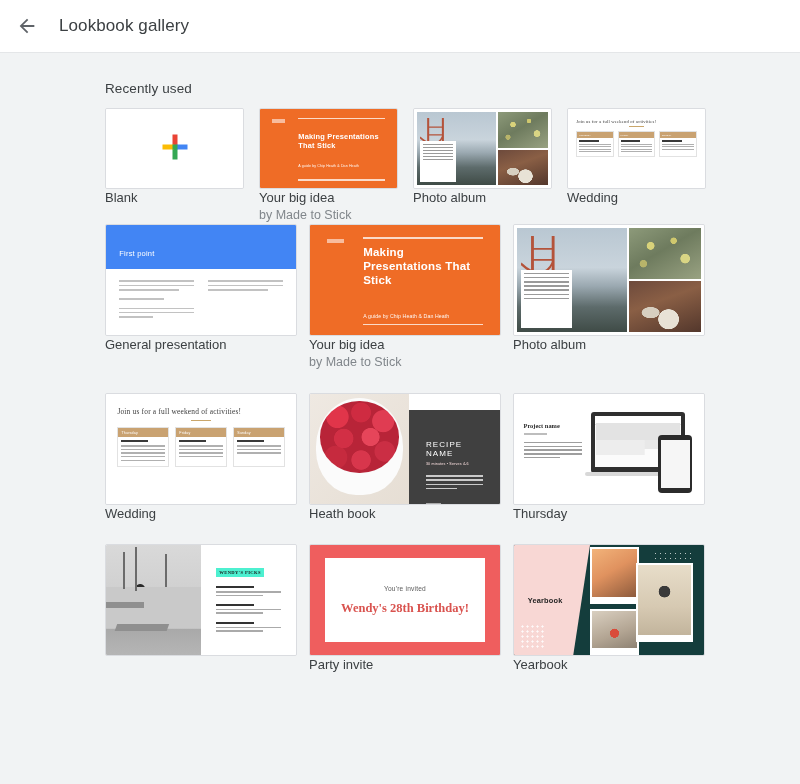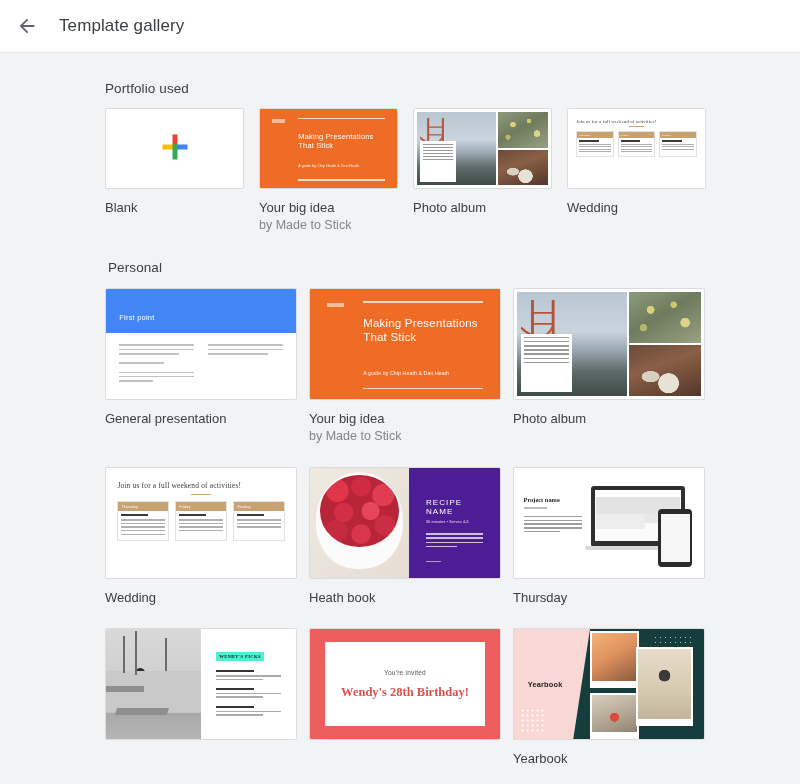--- a/index.html
+++ b/index.html
@@ -39,58 +39,58 @@
   
   .recent-row {
     display: flex; padding-left: 105px; gap: 15px;
   }
   .recent-card { width: 139px; cursor: pointer; }
   .recent-thumb {
     width: 139px; height: 81px;
     border: 1px solid #dadce0; border-radius: 2px;
     background: #fff; overflow: hidden; position: relative;
   }
-  .recent-card .cap { padding-top: 10px; }
+  .recent-card .cap { padding-top: 0; }
 
   .cap-title { font-size: 13px; color: #3c4043; line-height: 17px; }
   .cap-sub { font-size: 12.5px; color: #80868b; line-height: 17px; margin-top: 1px; }
 
   
   .grid {
     display: grid;
     grid-template-columns: repeat(3, 192px);
     column-gap: 12px;
     row-gap: 0px;
     padding-left: 105px;
   }
   .tile { cursor: pointer; margin-bottom: 22px; }
   .tile-thumb {
     width: 192px; height: 112px;
     border: 1px solid #dadce0; border-radius: 2px;
     background: #fff; overflow: hidden; position: relative;
   }
-  .tile .cap { padding-top: 10px; }
+  .tile .cap { }
 
   
 
   
   .art-blank { width: 100%; height: 100%; display:flex; align-items:center; justify-content:center; background:#fff;}
 
   
   .art-bigidea {
     width: 100%; height: 100%; background: #ef6c26;
     position: relative; padding: 11% 9% 9% 28%;
     display: flex; flex-direction: column; justify-content: center;
   }
   .bi-rule { position:absolute; left:28%; right:9%; height:1.5px; background:rgba(255,255,255,.75); }
   .bi-rule.top { top: 11%; }
   .bi-rule.bot { bottom: 9%; }
   .bi-dot { position:absolute; left:9%; top:13%; width:9%; height:3.5px; background:rgba(255,255,255,.55); }
   .bi-head {
-    color:#fff; font-weight:normal; line-height:1.22;
+    color:#fff; font-weight:bold; line-height:1.22;
     font-size: 11.5px; letter-spacing:.2px;
   }
   .bi-sub { color:#fff; font-size:5.2px; margin-top:22%; letter-spacing:.1px; opacity:.95;}
   .recent-thumb .bi-head { font-size: 7.4px; }
   .recent-thumb .bi-sub { font-size: 3.6px; margin-top:16%; }
 
   
   .art-photo { width:100%; height:100%; display:flex; background:#fff; padding:3px; gap:2px;}
   .pa-left { flex: 0 0 60%; position: relative; overflow:hidden;
     background: linear-gradient(#b9c7d2 0%, #c9d4dc 38%, #9aa8b0 56%, #5d6b6b 76%, #3f4b46 100%); }
@@ -157,21 +157,21 @@
       radial-gradient(circle at 22% 22%, #e1354a 0 13%, transparent 14%),
       radial-gradient(circle at 52% 16%, #cf2b41 0 13%, transparent 14%),
       radial-gradient(circle at 80% 28%, #e03c52 0 13%, transparent 14%),
       radial-gradient(circle at 30% 52%, #d22f45 0 14%, transparent 15%),
       radial-gradient(circle at 64% 50%, #e6455a 0 14%, transparent 15%),
       radial-gradient(circle at 20% 78%, #c62a3e 0 13%, transparent 14%),
       radial-gradient(circle at 52% 82%, #d8364c 0 13%, transparent 14%),
       radial-gradient(circle at 82% 70%, #cb2e44 0 12%, transparent 13%),
       #b82438;
   }
-  .rb-panel { flex:1; background:#4c1d95; padding:16% 9% 9% 9%; }
+  .rb-panel { flex:1; background:#404040; padding:16% 9% 9% 9%;margin-top:16px; }
   .rb-title { color:#fff; font-size:8px; letter-spacing:1.1px; }
   .rb-meta { color:#ffe3e3; font-size:3.6px; margin-top:4px; letter-spacing:.2px;}
   .rb-lines { margin-top:9px; }
   .rb-lines span { display:block; height:1.5px; background:rgba(255,255,255,.72); margin-bottom:2.6px;}
   .rb-lines span.s { width:55%; }
   .rb-foot { margin-top:14px; height:1.3px; width:26%; background:rgba(255,255,255,.55);}
 
   
   .art-portfolio { width:100%; height:100%; background:#fff; display:flex; padding:6% 5%;}
   .pf-left { flex:0 0 34%; padding-top:10%;}
@@ -253,26 +253,26 @@
 <body>
 
 <div class="header">
   <div class="back-btn">
     <span>
       <svg width="22" height="22" viewBox="0 0 24 24">
         <path d="M20 11H7.8l5.6-5.6L12 4l-8 8 8 8 1.4-1.4L7.8 13H20z" fill="#5f6368"></path>
       </svg>
     </span>
   </div>
-  <div class="header-title">Template gallery</div>
+  <div class="header-title">Lookbook gallery</div>
 </div>
 
 <div class="page">
 
-  <div class="section-title" id="recent-title">Portfolio used</div>
+  <div class="section-title" id="recent-title">Recently used</div>
 
   <div class="recent-row">
 
     <div class="recent-card">
       <div class="recent-thumb">
         <div class="art-blank">
           <span>
             <svg width="30" height="30" viewBox="0 0 48 48">
               <rect x="20" y="4" width="8" height="18" fill="#ea4335"></rect>
               <rect x="20" y="26" width="8" height="18" fill="#34a853"></rect>
@@ -370,21 +370,20 @@
             </div>
           </div>
         </div>
       </div>
       <div class="cap">
         <div class="cap-title">Wedding</div>
       </div>
     </div>
   </div>
 
-  <div class="section-title" id="personal-title">Personal</div>
 
   <div class="grid">
 
     <div class="tile">
       <div class="tile-thumb">
         <div class="art-general">
           <div class="gp-head">
             <span>First point</span>
           </div>
           <div class="gp-body">
@@ -593,20 +592,23 @@
 
     <div class="tile">
       <div class="tile-thumb">
         <div class="art-party">
           <div class="pt-inner">
             <div class="pt-top">You're invited</div>
             <div class="pt-main">Wendy's 28th Birthday!</div>
           </div>
         </div>
       </div>
+      <div class="cap">
+        <div class="cap-title">Party invite</div>
+      </div>
     </div>
 
     <div class="tile">
       <div class="tile-thumb">
         <div class="art-yearbook">
           <div class="yb-pink">
             <b>Yearbook</b>
             <div class="yb-dots"></div>
           </div>
           <div class="yb-dots2"></div>

